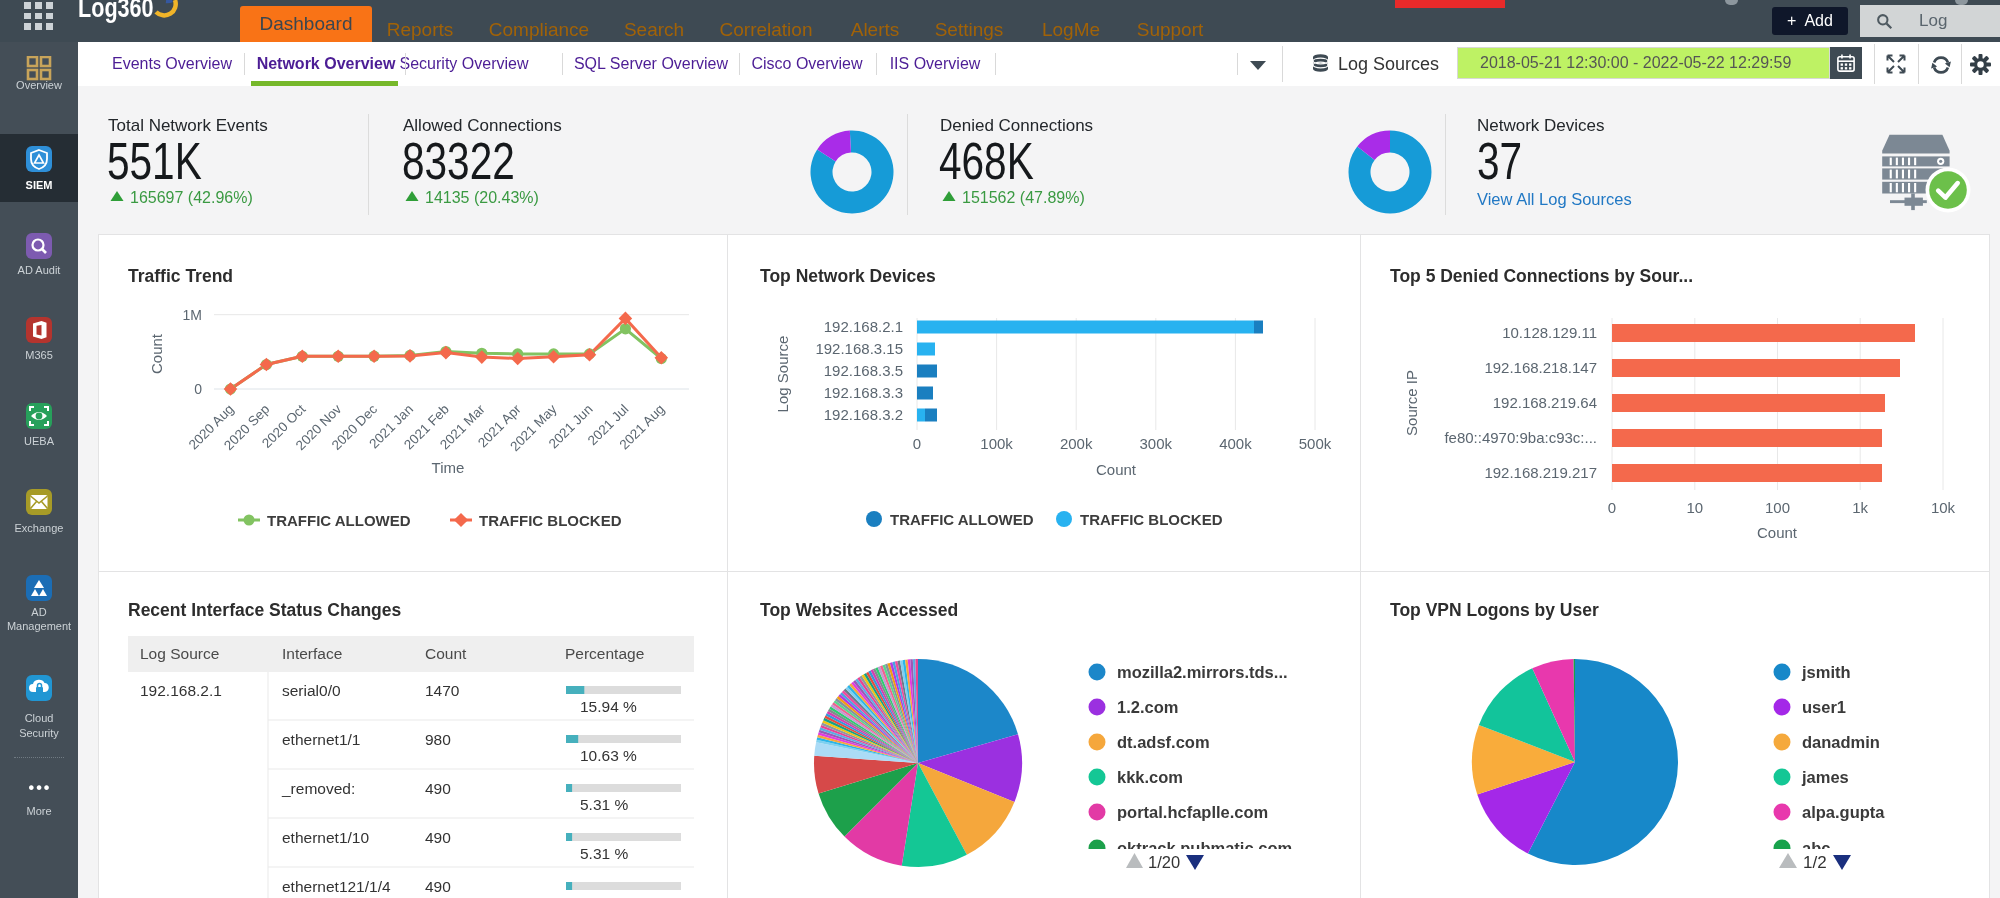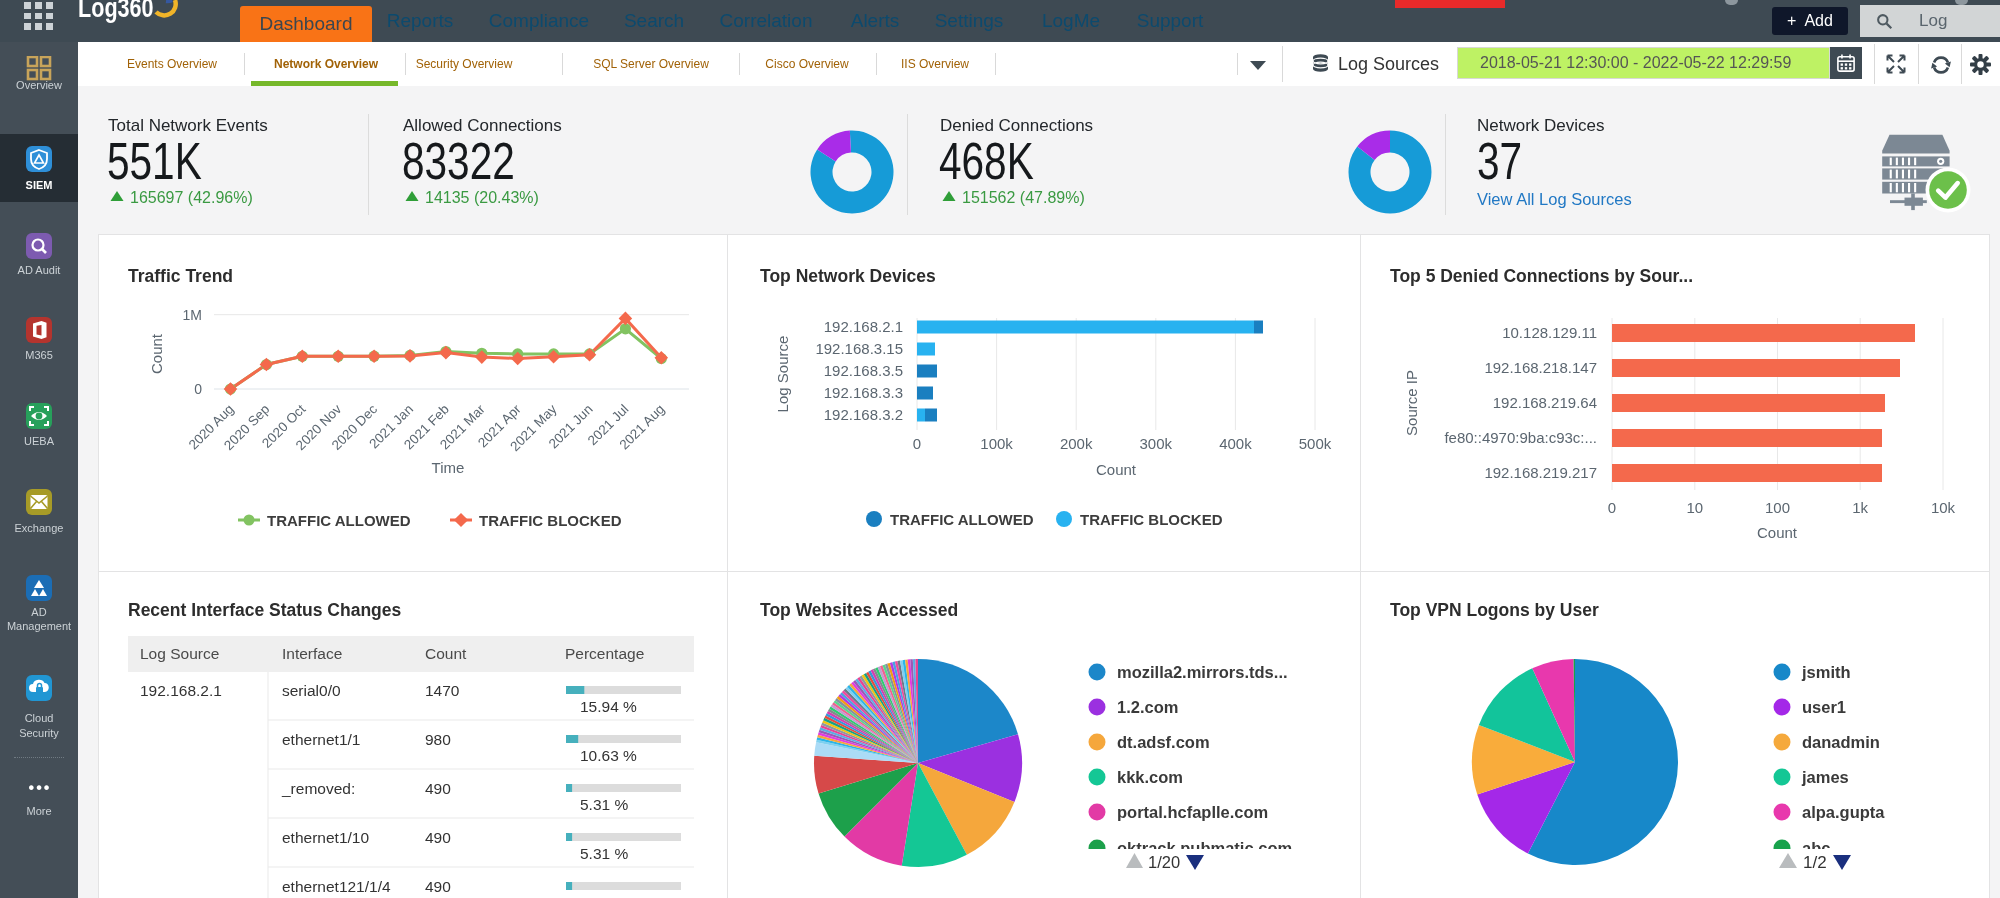--- a/index.html
+++ b/index.html
@@ -1,22 +1,22 @@
 <!DOCTYPE html>
 <html><head><meta charset="utf-8"><style>
 *{margin:0;padding:0;box-sizing:border-box}
 html,body{width:2000px;height:898px;overflow:hidden}
 body{font-family:"Liberation Sans",sans-serif;position:relative;background:#f4f4f5}
 .abs{position:absolute}
 .hdr{left:0;top:0;width:2000px;height:42px;background:#3e4a53}
 .side{left:0;top:42px;width:78px;height:856px;background:#444e57}
 .sideitem{position:absolute;width:78px;text-align:center;color:#ccd2d6;font-size:11px}
-.navtab{position:absolute;top:0;height:56px;line-height:42px;color:#0c4a6e;font-size:19px}
+.navtab{position:absolute;top:9px;height:56px;line-height:42px;color:#a16207;font-size:19px}
 .subbar{left:78px;top:42px;width:1922px;height:44px;background:#fff}
-.stab{position:absolute;top:42px;height:44px;line-height:44px;font-size:12px;color:#a16207}
+.stab{position:absolute;top:42px;height:44px;line-height:44px;font-size:16px;color:#4c1d95}
 .sep{position:absolute;top:53px;height:22px;width:1px;background:#d9d9d9}
 .kpilabel{position:absolute;font-size:17px;color:#23272b}
 .kpinum{position:absolute;font-size:52px;color:#16191c;transform:scaleX(0.78);transform-origin:0 0}
 .kpidelta{position:absolute;font-size:16px;color:#3a9a42}
 .kpidiv{position:absolute;width:1px;background:#dcdcdc;top:114px;height:101px}
 .grid{left:98px;top:234px;width:1892px;height:680px;background:#fff;border:1px solid #e3e3e4}
 </style></head><body>
 <div class="abs hdr"></div>
 <div class="abs" style="left:24px;top:2.0px;width:7px;height:6.5px;background:#ccd2d6"></div>
 <div class="abs" style="left:35px;top:2.0px;width:7px;height:6.5px;background:#ccd2d6"></div>

